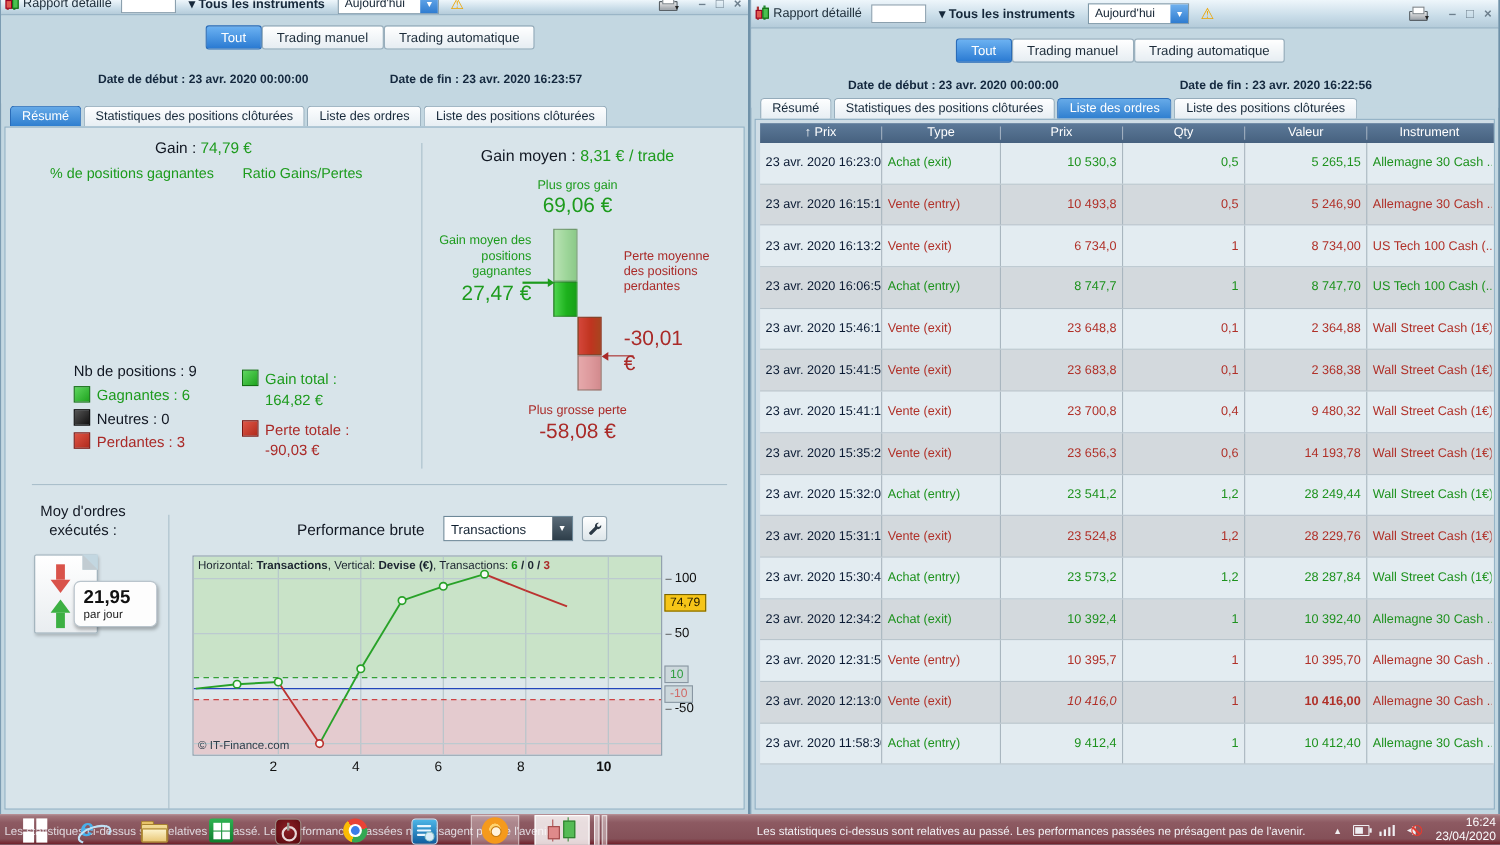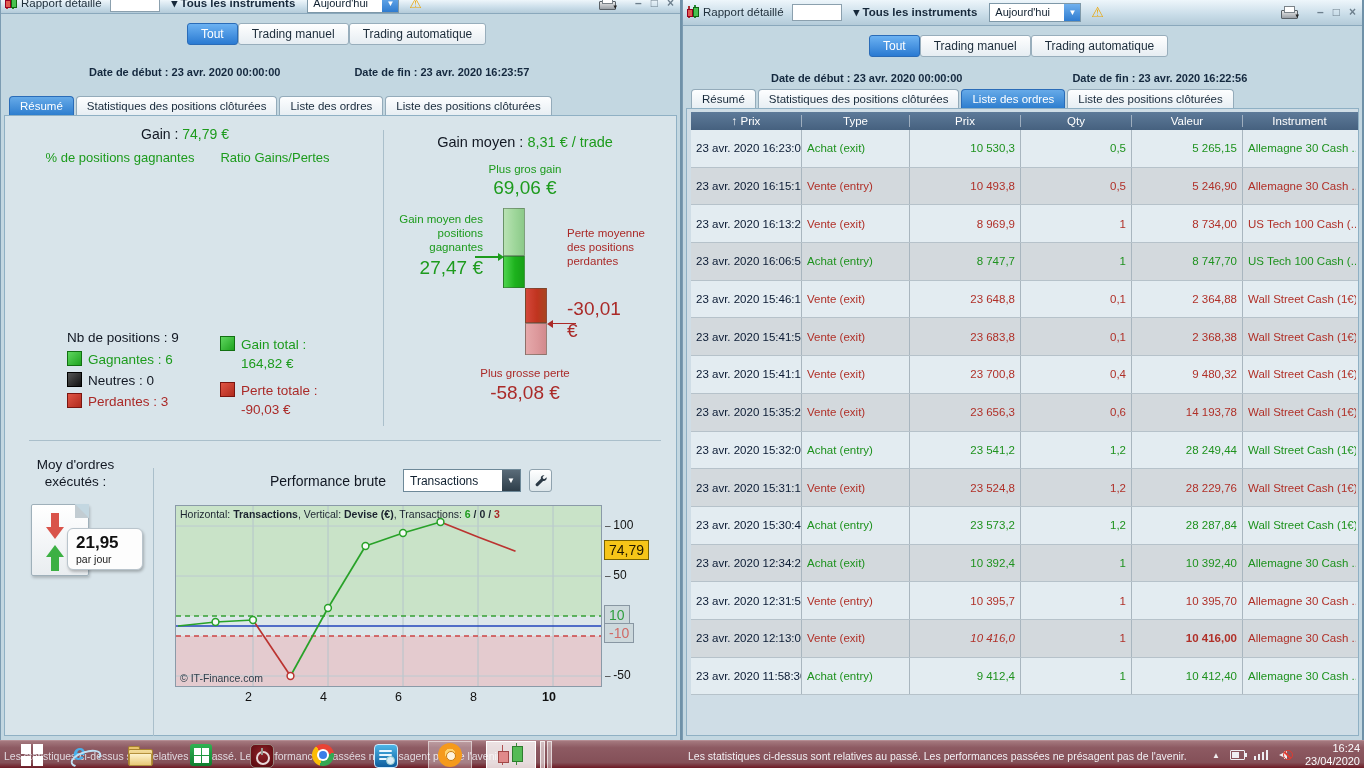--- a/index.html
+++ b/index.html
@@ -84,21 +84,21 @@
   .perf-label{position:absolute;font-size:14px;color:#111722;white-space:nowrap;}
   .perf-combo{position:absolute;display:flex;height:21px;border:1px solid #6d8898;background:#fff;align-items:center;}
   .perf-combo .val{font-size:12px;padding:0 6px;width:86px;color:#102030;}
   .perf-combo .combo-btn{height:21px;width:18px;background:linear-gradient(#5a6b78,#2e3e4a);}
   .wrench-btn{position:absolute;width:21px;height:21px;background:linear-gradient(#fff,#dde6ea);border:1px solid #8fa2ae;border-radius:3px;display:flex;align-items:center;justify-content:center;}
   .plot{position:absolute;border:1px solid #8a9aa8;background:#dfe8ec;}
   .plot-hdr{position:absolute;left:4px;top:2px;font-size:10.5px;color:#1c2430;white-space:nowrap;}
   .plot-copy{position:absolute;left:4px;bottom:2px;font-size:10.5px;color:#30404c;}
   .ytick{position:absolute;font-size:12px;color:#111;}
   .ytick:before{content:"– ";color:#333;font-size:10px;}
-  .badge{position:absolute;font-size:14px;padding:1px 4px;border:1px solid #8896a2;}
+  .badge{position:absolute;font-size:11px;padding:1px 4px;border:1px solid #8896a2;}
   .badge.cur{background:#f6c518;border-color:#7a6400;color:#201800;}
   .badge.up{background:#ccd8dc;color:#2f9e3f;}
   .badge.dn{background:#ccd8dc;color:#d06a66;}
   .xtick{position:absolute;font-size:12.5px;color:#111;}
 
   
   .thead{position:absolute;display:flex;background:linear-gradient(#5d7a99,#46617f);color:#fff;font-size:11.5px;align-items:center;}
   .th{text-align:center;border-left:1px solid rgba(255,255,255,.45);box-sizing:border-box;white-space:nowrap;overflow:hidden;}
   .th:first-child{border-left:none;}
   .tbody{position:absolute;display:flex;flex-direction:column;}
@@ -321,21 +321,21 @@
         <span>Horizontal:</span> <b>Transactions</b><span>, </span><span>Vertical:</span> <b>Devise (€)</b><span>, </span><span>Transactions:</span> <b class="green">6</b><b> / </b><b>0</b><b> / </b><b class="red">3</b>
       </div>
       <div class="plot-copy">© IT-Finance.com</div>
     </div>
 
     <div class="ytick" style="left:600px;top:402px;">100</div>
     <div class="badge cur" style="left:599px;top:424px;">74,79</div>
     <div class="ytick" style="left:600px;top:452px;">50</div>
     <div class="badge up" style="left:599px;top:489px;">10</div>
     <div class="badge dn" style="left:599px;top:507px;">-10</div>
-    <div class="ytick" style="left:600px;top:552px;">-50</div>
+    <div class="ytick" style="left:600px;top:520px;">-50</div>
 
     <div class="xtick" style="left:240px;top:574px;">2</div>
     <div class="xtick" style="left:315px;top:574px;">4</div>
     <div class="xtick" style="left:390px;top:574px;">6</div>
     <div class="xtick" style="left:465px;top:574px;">8</div>
     <div class="xtick" style="left:537px;top:574px;font-weight:bold;">10</div>
   </div>
 </div>
 
 <div id="right-window" class="window">
@@ -409,21 +409,21 @@
           <div class="td c-date" style="width: 110px;">23 avr. 2020 16:15:19</div>
           <div class="td c-type" style="width: 108px;">Vente (entry)</div>
           <div class="td c-prix num" style="width: 111px;">10 493,8</div>
           <div class="td c-qty num" style="width: 111px;">0,5</div>
           <div class="td c-val num" style="width: 111px;">5 246,90</div>
           <div class="td c-instr" style="width: 114px;">Allemagne 30 Cash ...</div>
         </div>
         <div class="trow light sell">
           <div class="td c-date" style="width: 110px;">23 avr. 2020 16:13:20</div>
           <div class="td c-type" style="width: 108px;">Vente (exit)</div>
-          <div class="td c-prix num" style="width: 111px;">8 969,9</div>
+          <div class="td c-prix num" style="width: 111px;">6 734,0</div>
           <div class="td c-qty num" style="width: 111px;">1</div>
           <div class="td c-val num" style="width: 111px;">8 734,00</div>
           <div class="td c-instr" style="width: 114px;">US Tech 100 Cash (...</div>
         </div>
         <div class="trow dark buy">
           <div class="td c-date" style="width: 110px;">23 avr. 2020 16:06:50</div>
           <div class="td c-type" style="width: 108px;">Achat (entry)</div>
           <div class="td c-prix num" style="width: 111px;">8 747,7</div>
           <div class="td c-qty num" style="width: 111px;">1</div>
           <div class="td c-val num" style="width: 111px;">8 747,70</div>

